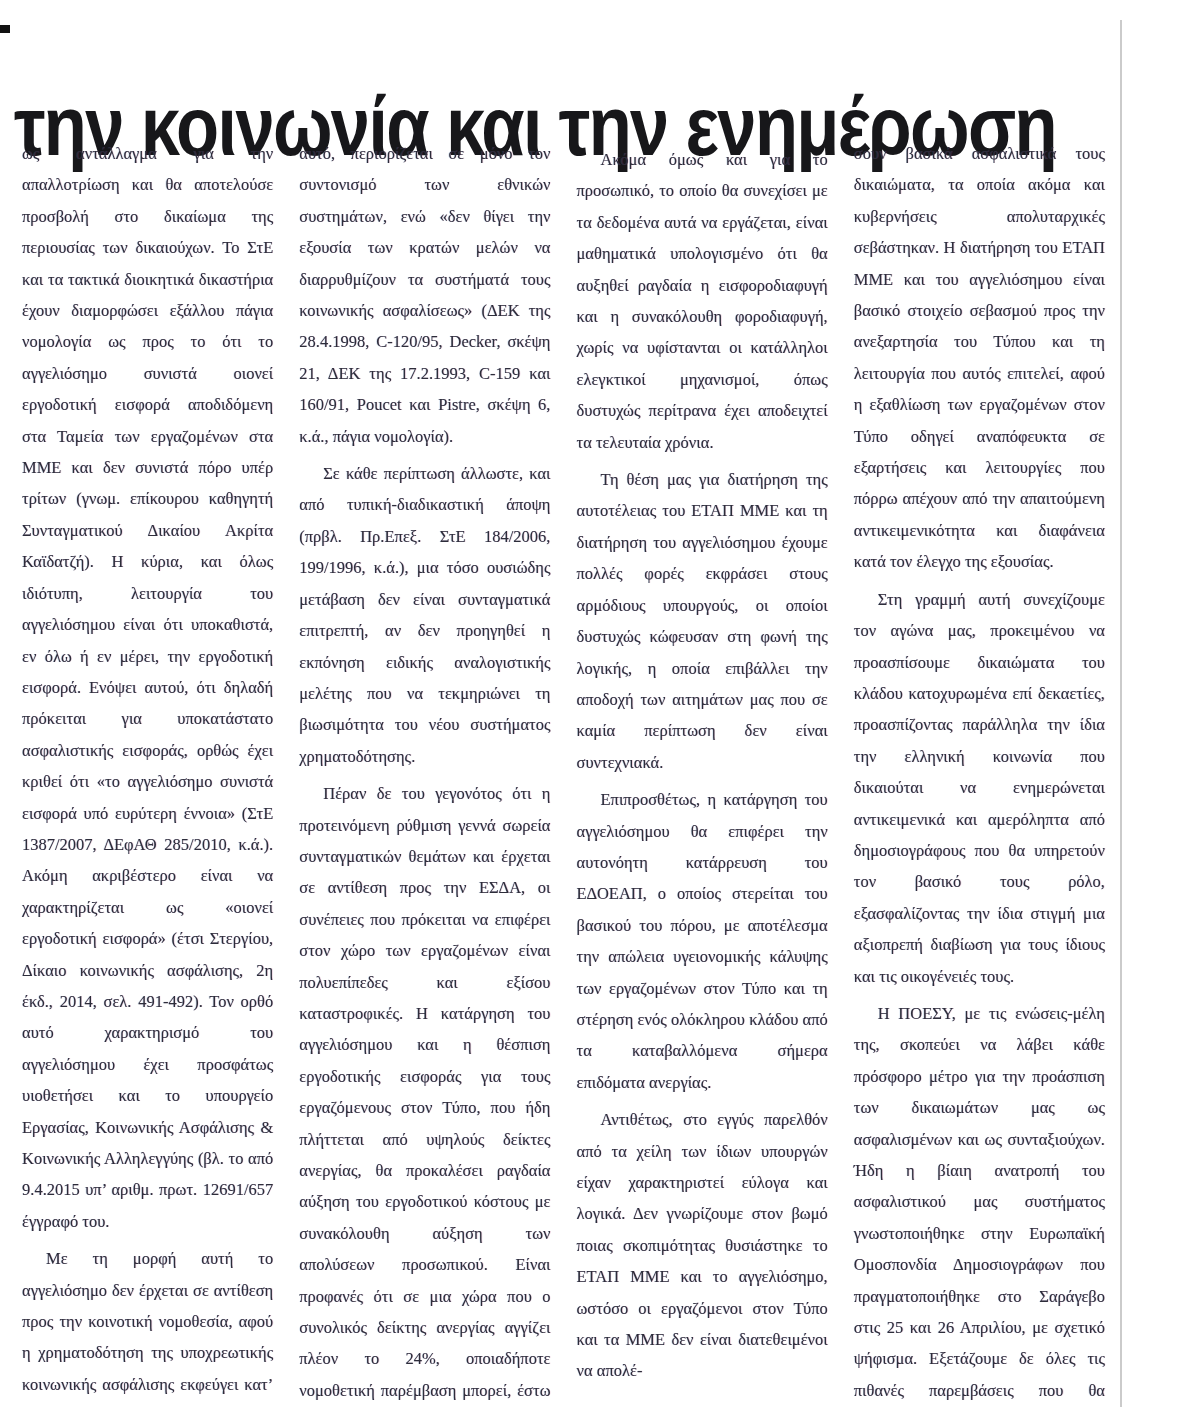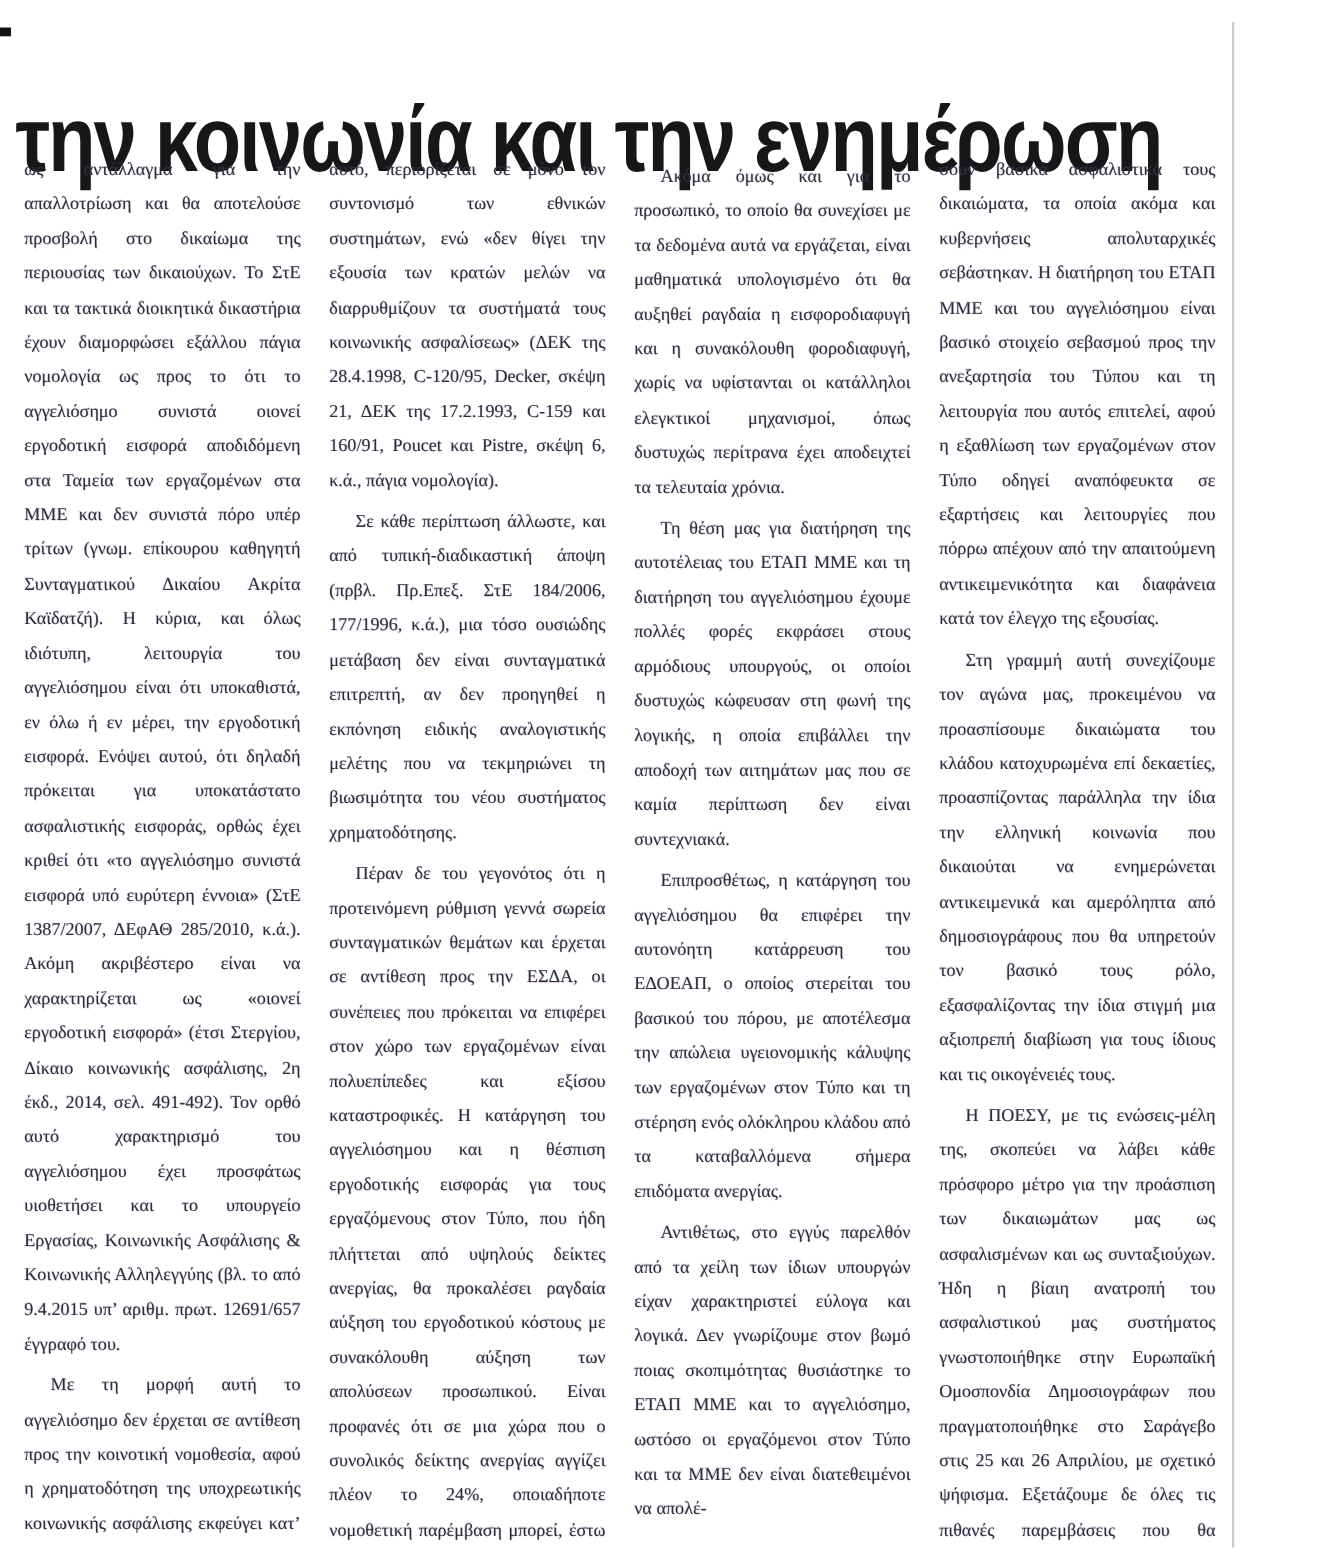--- a/index.html
+++ b/index.html
@@ -74,21 +74,21 @@
 
   <h1 class="headline">την κοινωνία και την ενημέρωση</h1>
 
   <div class="columns" id="columns">
       <div class="col">
         <p>ως αντάλλαγμα για την απαλλοτρίωση και θα αποτελούσε προσβολή στο δικαίωμα της περιουσίας των δικαιούχων. Το ΣτΕ και τα τακτικά διοικητικά δικαστήρια έχουν διαμορφώσει εξάλλου πάγια νομολογία ως προς το ότι το αγγελιόσημο συνιστά οιονεί εργοδοτική εισφορά αποδιδόμενη στα Ταμεία των εργαζομένων στα ΜΜΕ και δεν συνιστά πόρο υπέρ τρίτων (γνωμ. επίκουρου καθηγητή Συνταγματικού Δικαίου Ακρίτα Καϊδατζή). Η κύρια, και όλως ιδιότυπη, λειτουργία του αγγελιόσημου είναι ότι υποκαθιστά, εν όλω ή εν μέρει, την εργοδοτική εισφορά. Ενόψει αυτού, ότι δηλαδή πρόκειται για υποκατάστατο ασφαλιστικής εισφοράς, ορθώς έχει κριθεί ότι «το αγγελιόσημο συνιστά εισφορά υπό ευρύτερη έννοια» (ΣτΕ 1387/2007, ΔΕφΑΘ 285/2010, κ.ά.). Ακόμη ακριβέστερο είναι να χαρακτηρίζεται ως «οιονεί εργοδοτική εισφορά» (έτσι Στεργίου, Δίκαιο κοινωνικής ασφάλισης, 2η έκδ., 2014, σελ. 491-492). Τον ορθό αυτό χαρακτηρισμό του αγγελιόσημου έχει προσφάτως υιοθετήσει και το υπουργείο Εργασίας, Κοινωνικής Ασφάλισης &amp; Κοινωνικής Αλληλεγγύης (βλ. το από 9.4.2015 υπ’ αριθμ. πρωτ. 12691/657 έγγραφό του.</p>
         <p class="indent">Με τη μορφή αυτή το αγγελιόσημο δεν έρχεται σε αντίθεση προς την κοινοτική νομοθεσία, αφού η χρηματοδότηση της υποχρεωτικής κοινωνικής ασφάλισης εκφεύγει κατ’ αρχάς του πεδίου εφαρμογής του δικαίου της Ε.Ε., το οποίο, ελλείψει εναρμόνισης στο πεδίο</p>
       </div>
       <div class="col">
         <p>αυτό, περιορίζεται σε μόνο τον συντονισμό των εθνικών συστημάτων, ενώ «δεν θίγει την εξουσία των κρατών μελών να διαρρυθμίζουν τα συστήματά τους κοινωνικής ασφαλίσεως» (ΔΕΚ της 28.4.1998, C-120/95, Decker, σκέψη 21, ΔΕΚ της 17.2.1993, C-159 και 160/91, Poucet και Pistre, σκέψη 6, κ.ά., πάγια νομολογία).</p>
-        <p class="indent">Σε κάθε περίπτωση άλλωστε, και από τυπική-διαδικαστική άποψη (πρβλ. Πρ.Επεξ. ΣτΕ 184/2006, 177/1996, κ.ά.), μια τόσο ουσιώδης μετάβαση δεν είναι συνταγματικά επιτρεπτή, αν δεν προηγηθεί η εκπόνηση ειδικής αναλογιστικής μελέτης που να τεκμηριώνει τη βιωσιμότητα του νέου συστήματος χρηματοδότησης.</p>
+        <p class="indent">Σε κάθε περίπτωση άλλωστε, και από τυπική-διαδικαστική άποψη (πρβλ. Πρ.Επεξ. ΣτΕ 184/2006, 199/1996, κ.ά.), μια τόσο ουσιώδης μετάβαση δεν είναι συνταγματικά επιτρεπτή, αν δεν προηγηθεί η εκπόνηση ειδικής αναλογιστικής μελέτης που να τεκμηριώνει τη βιωσιμότητα του νέου συστήματος χρηματοδότησης.</p>
         <p class="indent">Πέραν δε του γεγονότος ότι η προτεινόμενη ρύθμιση γεννά σωρεία συνταγματικών θεμάτων και έρχεται σε αντίθεση προς την ΕΣΔΑ, οι συνέπειες που πρόκειται να επιφέρει στον χώρο των εργαζομένων είναι πολυεπίπεδες και εξίσου καταστροφικές. Η κατάργηση του αγγελιόσημου και η θέσπιση εργοδοτικής εισφοράς για τους εργαζόμενους στον Τύπο, που ήδη πλήττεται από υψηλούς δείκτες ανεργίας, θα προκαλέσει ραγδαία αύξηση του εργοδοτικού κόστους με συνακόλουθη αύξηση των απολύσεων προσωπικού. Είναι προφανές ότι σε μια χώρα που ο συνολικός δείκτης ανεργίας αγγίζει πλέον το 24%, οποιαδήποτε νομοθετική παρέμβαση μπορεί, έστω και εμμέσως, να οδηγήσει σε απώλεια θέσεων εργασίας, δεν</p>
       </div>
       <div class="col">
         <p class="indent">Ακόμα όμως και για το προσωπικό, το οποίο θα συνεχίσει με τα δεδομένα αυτά να εργάζεται, είναι μαθηματικά υπολογισμένο ότι θα αυξηθεί ραγδαία η εισφοροδιαφυγή και η συνακόλουθη φοροδιαφυγή, χωρίς να υφίστανται οι κατάλληλοι ελεγκτικοί μηχανισμοί, όπως δυστυχώς περίτρανα έχει αποδειχτεί τα τελευταία χρόνια.</p>
         <p class="indent">Τη θέση μας για διατήρηση της αυτοτέλειας του ΕΤΑΠ ΜΜΕ και τη διατήρηση του αγγελιόσημου έχουμε πολλές φορές εκφράσει στους αρμόδιους υπουργούς, οι οποίοι δυστυχώς κώφευσαν στη φωνή της λογικής, η οποία επιβάλλει την αποδοχή των αιτημάτων μας που σε καμία περίπτωση δεν είναι συντεχνιακά.</p>
         <p class="indent">Επιπροσθέτως, η κατάργηση του αγγελιόσημου θα επιφέρει την αυτονόητη κατάρρευση του ΕΔΟΕΑΠ, ο οποίος στερείται του βασικού του πόρου, με αποτέλεσμα την απώλεια υγειονομικής κάλυψης των εργαζομένων στον Τύπο και τη στέρηση ενός ολόκληρου κλάδου από τα καταβαλλόμενα σήμερα επιδόματα ανεργίας.</p>
         <p class="indent">Αντιθέτως, στο εγγύς παρελθόν από τα χείλη των ίδιων υπουργών είχαν χαρακτηριστεί εύλογα και λογικά. Δεν γνωρίζουμε στον βωμό ποιας σκοπιμότητας θυσιάστηκε το ΕΤΑΠ ΜΜΕ και το αγγελιόσημο, ωστόσο οι εργαζόμενοι στον Τύπο και τα ΜΜΕ δεν είναι διατεθειμένοι να απολέ-</p>
       </div>
       <div class="col">
         <p>σουν βασικά ασφαλιστικά τους δικαιώματα, τα οποία ακόμα και κυβερνήσεις απολυταρχικές σεβάστηκαν. Η διατήρηση του ΕΤΑΠ ΜΜΕ και του αγγελιόσημου είναι βασικό στοιχείο σεβασμού προς την ανεξαρτησία του Τύπου και τη λειτουργία που αυτός επιτελεί, αφού η εξαθλίωση των εργαζομένων στον Τύπο οδηγεί αναπόφευκτα σε εξαρτήσεις και λειτουργίες που πόρρω απέχουν από την απαιτούμενη αντικειμενικότητα και διαφάνεια κατά τον έλεγχο της εξουσίας.</p>

